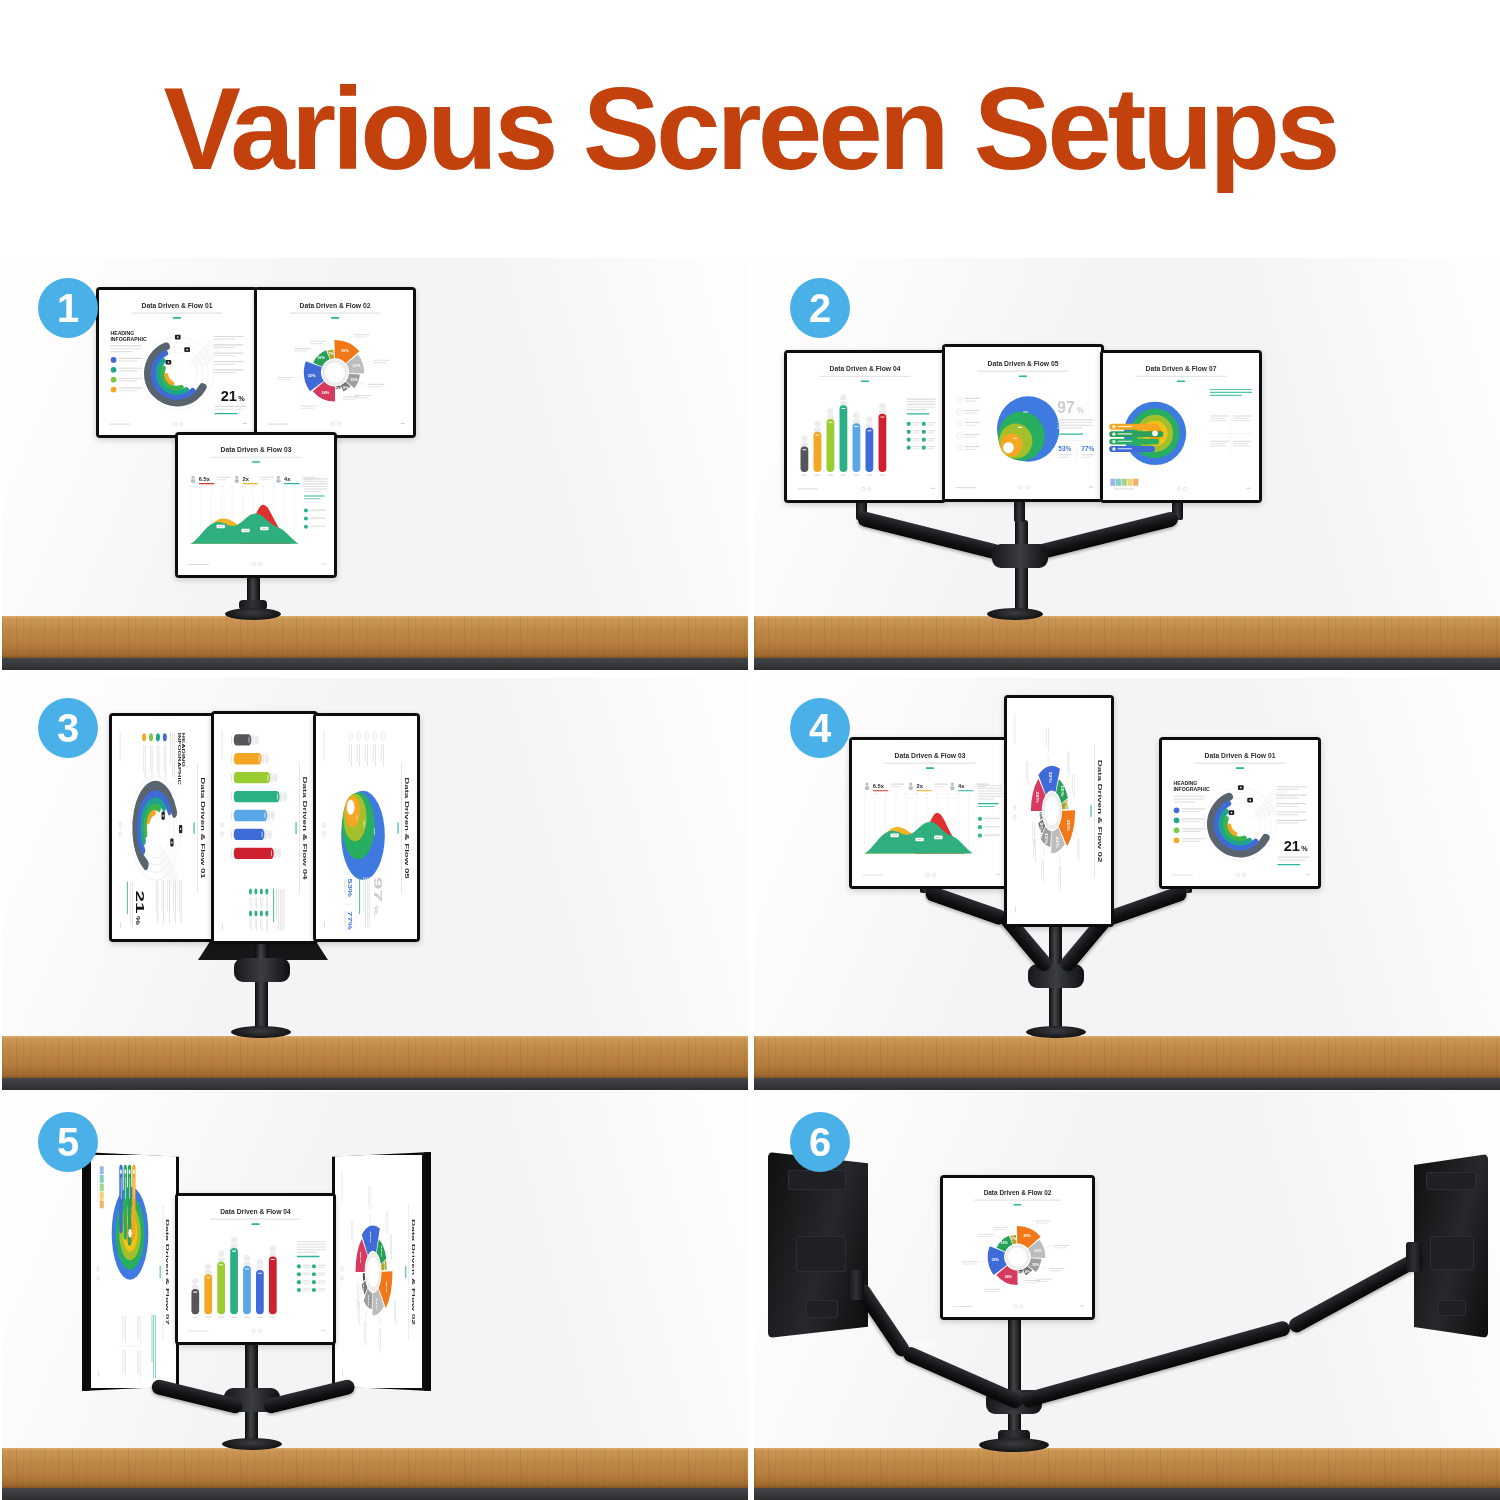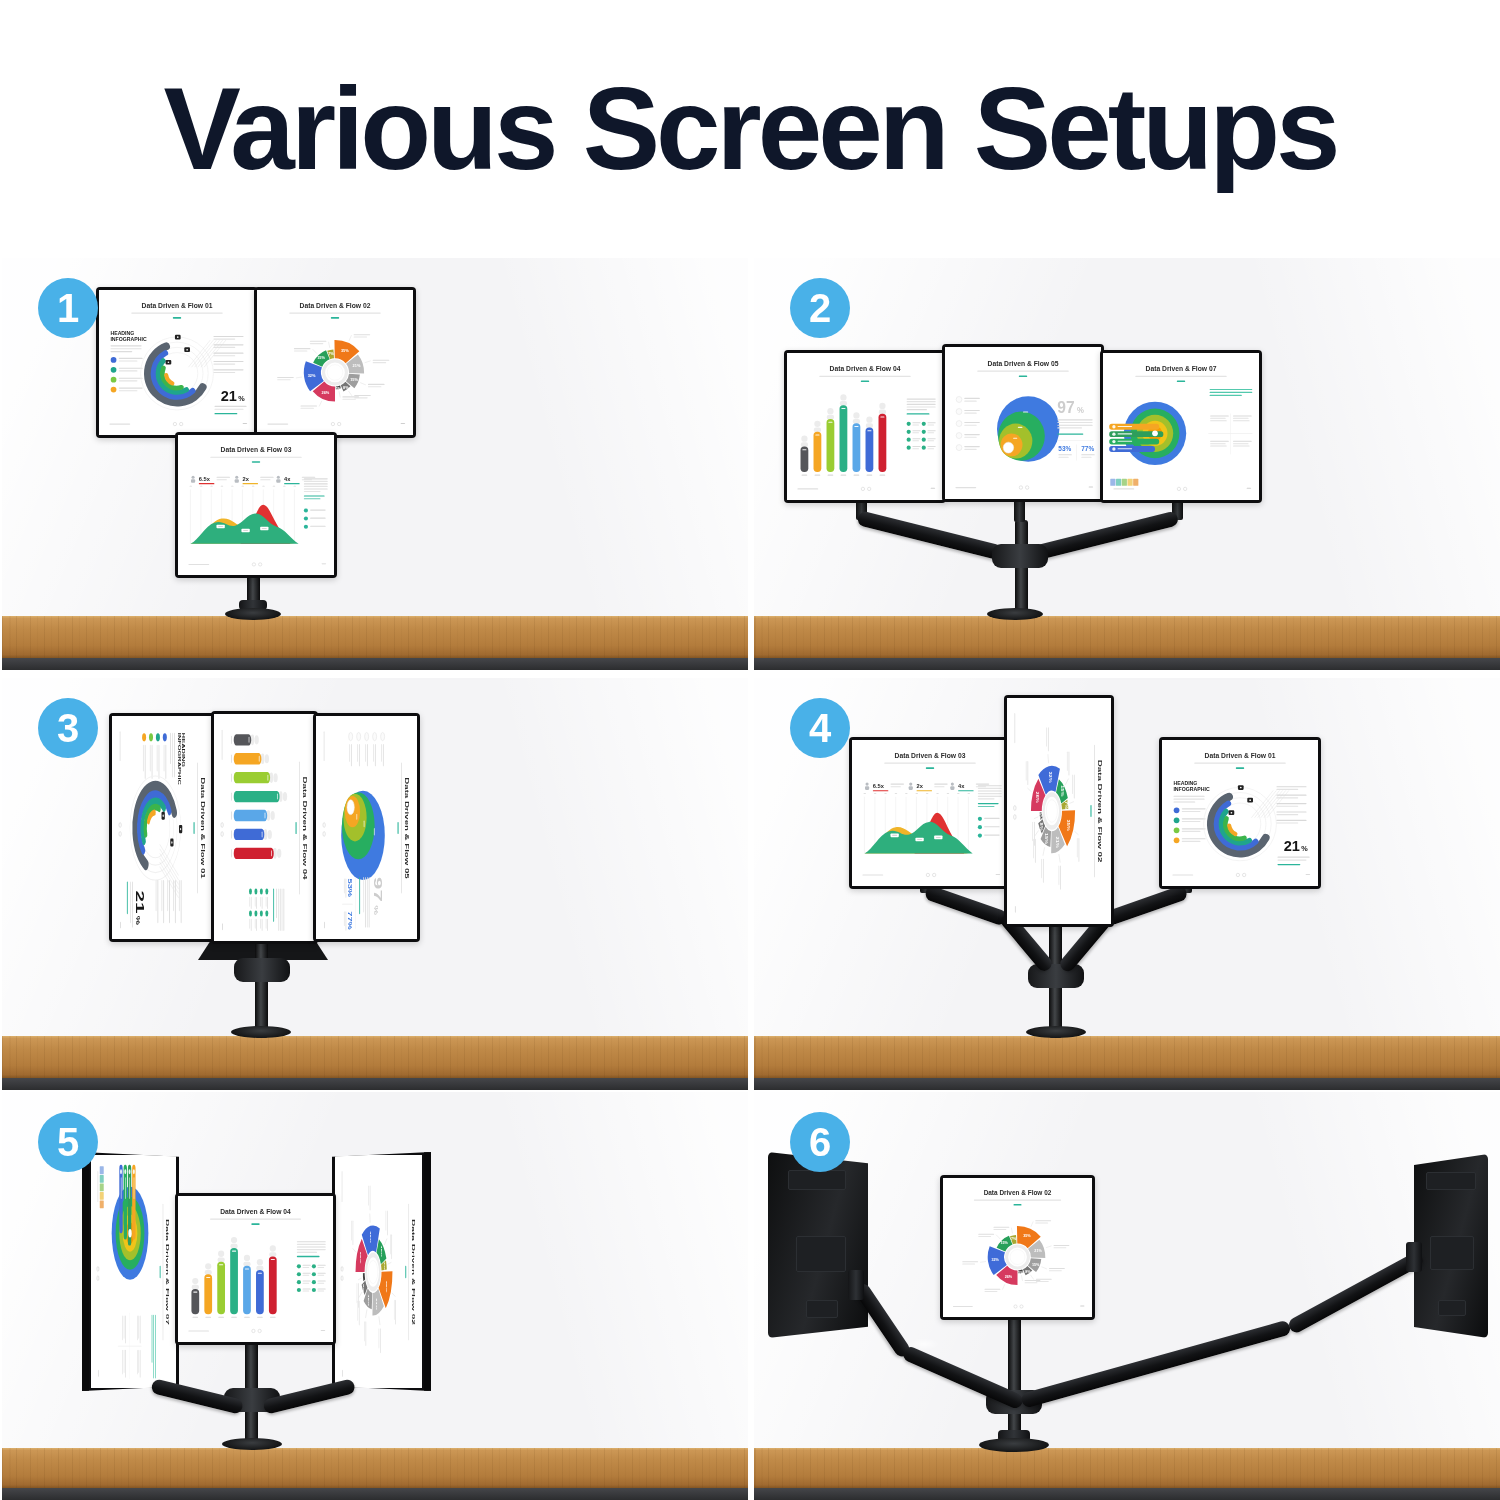--- a/index.html
+++ b/index.html
@@ -1,19 +1,19 @@
 <!DOCTYPE html>
 <html><head>
 <meta charset="utf-8">
 <style>
   html,body{margin:0;padding:0;background:#ffffff;}
   .page{position:relative;width:1500px;height:1500px;background:#ffffff;overflow:hidden;
         font-family:"Liberation Sans",sans-serif;}
   .page-title{position:absolute;left:0;right:0;top:62px;margin:0;text-align:center;
-        font-size:116px;font-weight:700;letter-spacing:-4px;color:#0f172a;}
+        font-size:116px;font-weight:700;letter-spacing:-4px;color:#c2410c;}
   .panel{position:absolute;width:746px;height:412px;background:#f4f4f6;overflow:hidden;}
   .panel::before{content:'';position:absolute;inset:0;z-index:0;
         background:linear-gradient(113deg,rgba(255,255,255,.95) 6%,rgba(255,255,255,0) 38%),
                    linear-gradient(255deg,rgba(255,255,255,.85) 4%,rgba(255,255,255,0) 30%);}
   #p1{left:2px;top:258px;} #p2{left:754px;top:258px;}
   #p3{left:2px;top:678px;} #p4{left:754px;top:678px;}
   #p5{left:2px;top:1092px;height:408px;} #p6{left:754px;top:1092px;height:408px;}
   .badge{position:absolute;left:36px;top:20px;width:60px;height:60px;border-radius:50%;
         display:flex;align-items:center;justify-content:center;color:#fff;font-size:40px;
         font-weight:700;z-index:9;}

